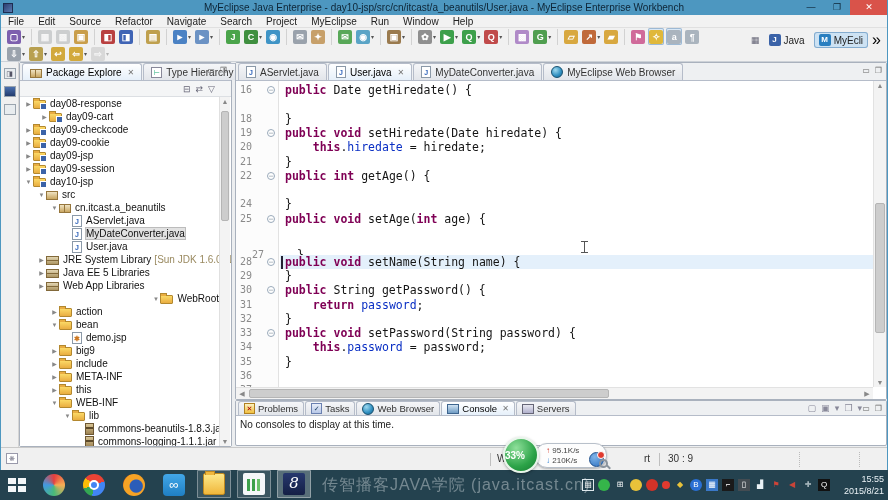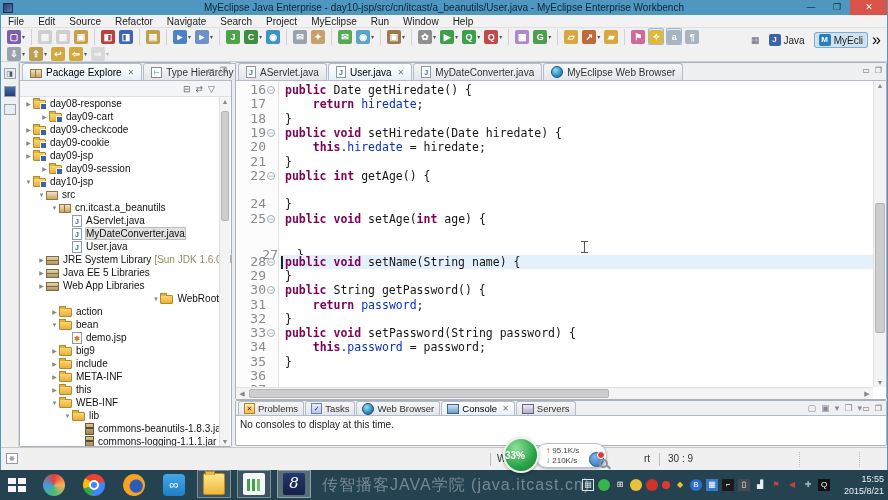--- a/index.html
+++ b/index.html
@@ -83,21 +83,21 @@
   .sb { position:absolute; background:#f3f3f3; }
   .sb .arr { position:absolute; font-size:7px; color:#888; width:100%; text-align:center; }
   .sb .thumb { position:absolute; background:#cdcdcd; border:1px solid #b5b5b5; border-radius:2px; }
 
   
   #editor-panel { left:235px; top:0; width:652px; height:338px; }
   #editor-body { position:absolute; left:0; top:18px; width:650px; height:318px; background:#fff; overflow:hidden; }
   #gutter { position:absolute; left:0; top:0; width:43px; height:306px; background:#fcfcfc; border-right:1px solid #e2e2e2; }
   #code-lines { position:absolute; left:0; top:0; width:637px; height:306px; font-family:"DejaVu Sans Mono",monospace; font-size:11.5px; }
   .cline { position:absolute; left:0; width:100%; height:14.3px; line-height:14.3px; white-space:pre; }
-  .cline .num { position:absolute; left:4px; width:26px; text-align:right; color:#8a8a8a; font-size:13px; }
+  .cline .num { position:absolute; left:4px; width:26px; text-align:left; color:#8a8a8a; font-size:10px; }
   .cline .fold { position:absolute; left:31px; top:3px; width:8px; height:8px; border:1px solid #9aaabb; border-radius:50%; color:#678; font-size:7px; line-height:6px; text-align:center; background:#fff; }
   .cline .code { position:absolute; left:49px; }
   .cline.cur .hl { position:absolute; left:44px; right:0; top:0; bottom:0; background:#e4f0fb; }
   .tok-k { color:#7f0055; font-weight:bold; }
   .tok-f { color:#0a2fc4; }
   .tok-p { color:#151515; }
   #caret { position:absolute; left:45px; width:1.5px; height:13px; background:#223; }
 
   
   #console-panel { left:235px; top:338px; width:652px; height:46px; }
@@ -382,21 +382,21 @@
           <div class="trow" style="top: 39px; position: absolute; left: 0px; right: 12px; padding-left: 4px;">
             <span class="tw">▶</span>
             <span class="ico project"></span>
             <span class="lbl">day09-cookie</span>
           </div>
           <div class="trow" style="top: 52px; position: absolute; left: 0px; right: 12px; padding-left: 4px;">
             <span class="tw">▶</span>
             <span class="ico project"></span>
             <span class="lbl">day09-jsp</span>
           </div>
-          <div class="trow" style="top: 65px; position: absolute; left: 0px; right: 12px; padding-left: 20px;">
+          <div class="trow" style="top: 65px; position: absolute; left: 0px; right: 12px; padding-left: 4px;">
             <span class="tw">▶</span>
             <span class="ico project"></span>
             <span class="lbl">day09-session</span>
           </div>
           <div class="trow" style="top: 78px; position: absolute; left: 0px; right: 12px; padding-left: 4px;">
             <span class="tw">▼</span>
             <span class="ico project"></span>
             <span class="lbl">day10-jsp</span>
           </div>
           <div class="trow" style="top: 91px; position: absolute; left: 0px; right: 12px; padding-left: 17px;">
@@ -529,21 +529,20 @@
           </span>
           <div class="minmax">
           <span>▭</span>
           <span>❐</span>
         </div>
       </div>
       <div id="editor-body">
         <div id="gutter"></div>
         <div id="code-lines">
             <div class="cline" style="top: 2px;"><span class="num">16</span><span class="fold">–</span><span class="code"><span class="tok-k">public</span><span class="tok-p"> Date getHiredate() {</span></span></div>
-            <div class="cline" style="top: 16.3px;"><span class="num">17</span><span class="code"><span class="tok-p">    </span><span class="tok-k">return</span><span class="tok-p"> </span><span class="tok-f">hiredate</span><span class="tok-p">;</span></span></div>
             <div class="cline" style="top: 30.6px;"><span class="num">18</span><span class="code"><span class="tok-p">}</span></span></div>
             <div class="cline" style="top: 44.9px;"><span class="num">19</span><span class="fold">–</span><span class="code"><span class="tok-k">public</span><span class="tok-p"> </span><span class="tok-k">void</span><span class="tok-p"> setHiredate(Date hiredate) {</span></span></div>
             <div class="cline" style="top: 59.2px;"><span class="num">20</span><span class="code"><span class="tok-p">    </span><span class="tok-k">this</span><span class="tok-p">.</span><span class="tok-f">hiredate</span><span class="tok-p"> = hiredate;</span></span></div>
             <div class="cline" style="top: 73.5px;"><span class="num">21</span><span class="code"><span class="tok-p">}</span></span></div>
             <div class="cline" style="top: 87.8px;"><span class="num">22</span><span class="fold">–</span><span class="code"><span class="tok-k">public</span><span class="tok-p"> </span><span class="tok-k">int</span><span class="tok-p"> getAge() {</span></span></div>
             <div class="cline" style="top: 116.4px;"><span class="num">24</span><span class="code"><span class="tok-p">}</span></span></div>
             <div class="cline" style="top: 130.7px;"><span class="num">25</span><span class="fold">–</span><span class="code"><span class="tok-k">public</span><span class="tok-p"> </span><span class="tok-k">void</span><span class="tok-p"> setAge(</span><span class="tok-k">int</span><span class="tok-p"> age) {</span></span></div>
             <div class="cline" style="top: 167px; margin-left: 12px;"><span class="num">27</span><span class="code"><span class="tok-p">}</span></span></div>
             <div class="cline cur" style="top: 173.6px;"><div class="hl"></div><span class="num">28</span><span class="fold">–</span><span class="code"><span class="tok-k">public</span><span class="tok-p"> </span><span class="tok-k">void</span><span class="tok-p"> setName(String name) {</span></span></div>
             <div class="cline" style="top: 187.9px;"><span class="num">29</span><span class="code"><span class="tok-p">}</span></span></div>

